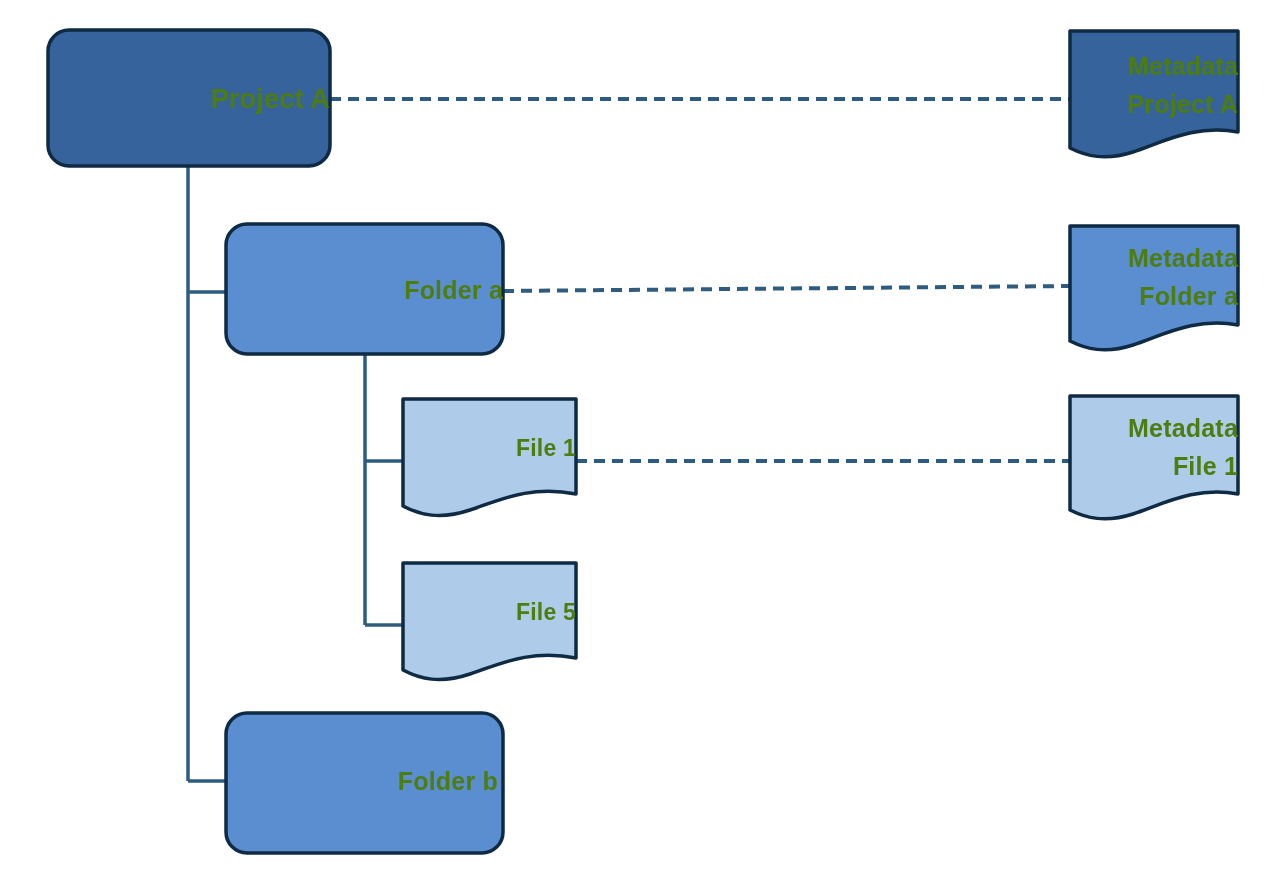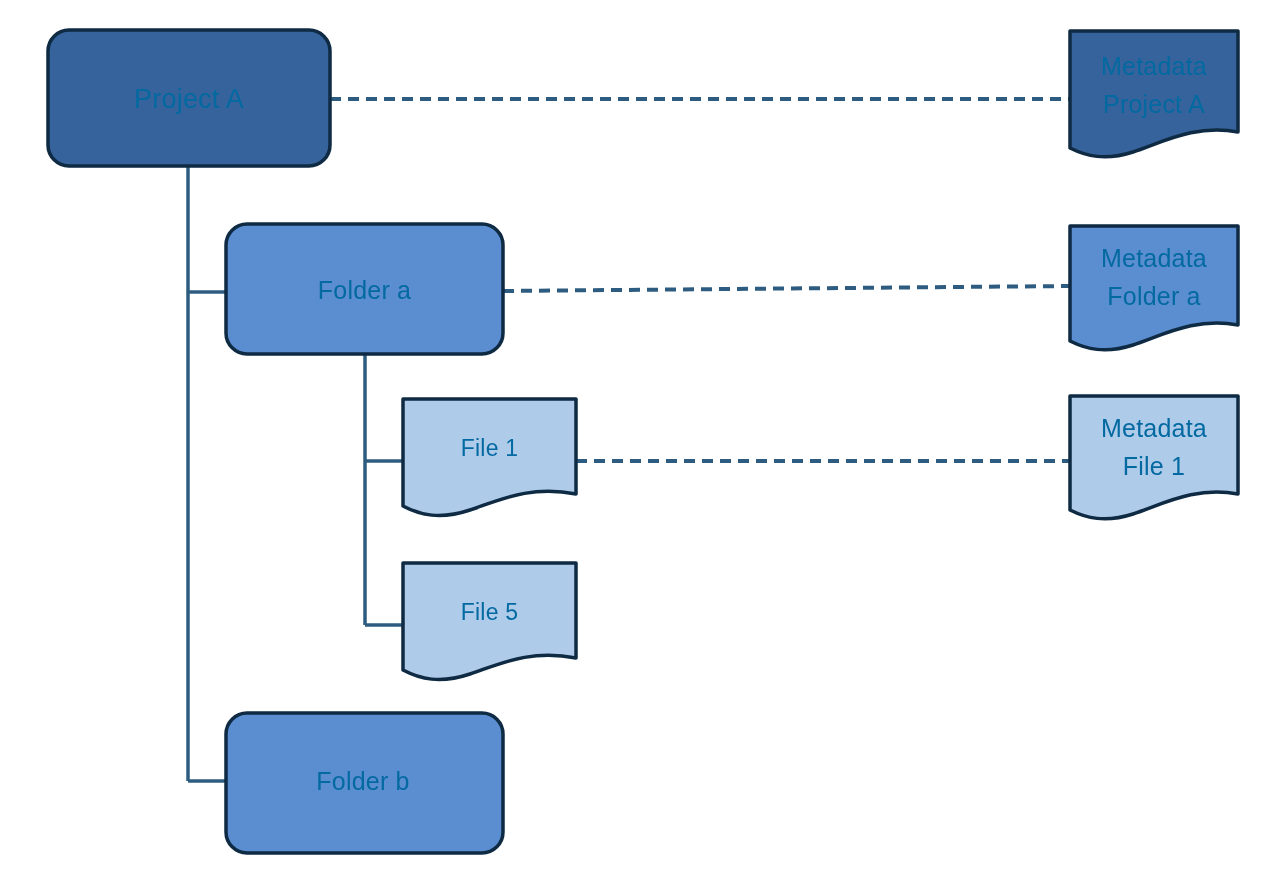--- a/index.html
+++ b/index.html
@@ -19,26 +19,26 @@
   }
   #diagram-svg {
     position: absolute;
     left: 0;
     top: 0;
     width: 1286px;
     height: 874px;
   }
   .node-label {
     position: absolute;
-    color: #0369a1;
-    text-align: center;
+    color: #4d7c0f;
+    text-align: right;
     line-height: 1.18;
     white-space: pre;
     pointer-events: none;
-    font-weight: 400;
+    font-weight: 700;
     letter-spacing: 0.2px;
   }
   .label-project {
     font-size: 27px;
   }
   .label-folder {
     font-size: 25px;
   }
   .label-file {
     font-size: 23px;
@@ -104,21 +104,21 @@
   </svg>
 
   <div class="node-label label-project" style="left:48px; top:84px; width:282px;">Project A</div>
 
   <div class="node-label label-folder" style="left:226px; top:276px; width:277px;">Folder a</div>
 
   <div class="node-label label-file" style="left:403px; top:435px; width:173px;">File 1</div>
 
   <div class="node-label label-file" style="left:403px; top:599px; width:173px;">File 5</div>
 
-  <div class="node-label label-folder" style="left:236px; top:767px; width:254px;">Folder b</div>
+  <div class="node-label label-folder" style="left:244px; top:767px; width:254px;">Folder b</div>
 
   <div class="node-label label-meta" style="left:1070px; top:52px; width:168px;">Metadata</div>
   <div class="node-label label-meta" style="left:1070px; top:90px; width:168px;">Project A</div>
 
   <div class="node-label label-meta" style="left:1070px; top:244px; width:168px;">Metadata</div>
   <div class="node-label label-meta" style="left:1070px; top:282px; width:168px;">Folder a</div>
 
   <div class="node-label label-meta" style="left:1070px; top:414px; width:168px;">Metadata</div>
   <div class="node-label label-meta" style="left:1070px; top:452px; width:168px;">File 1</div>
 

